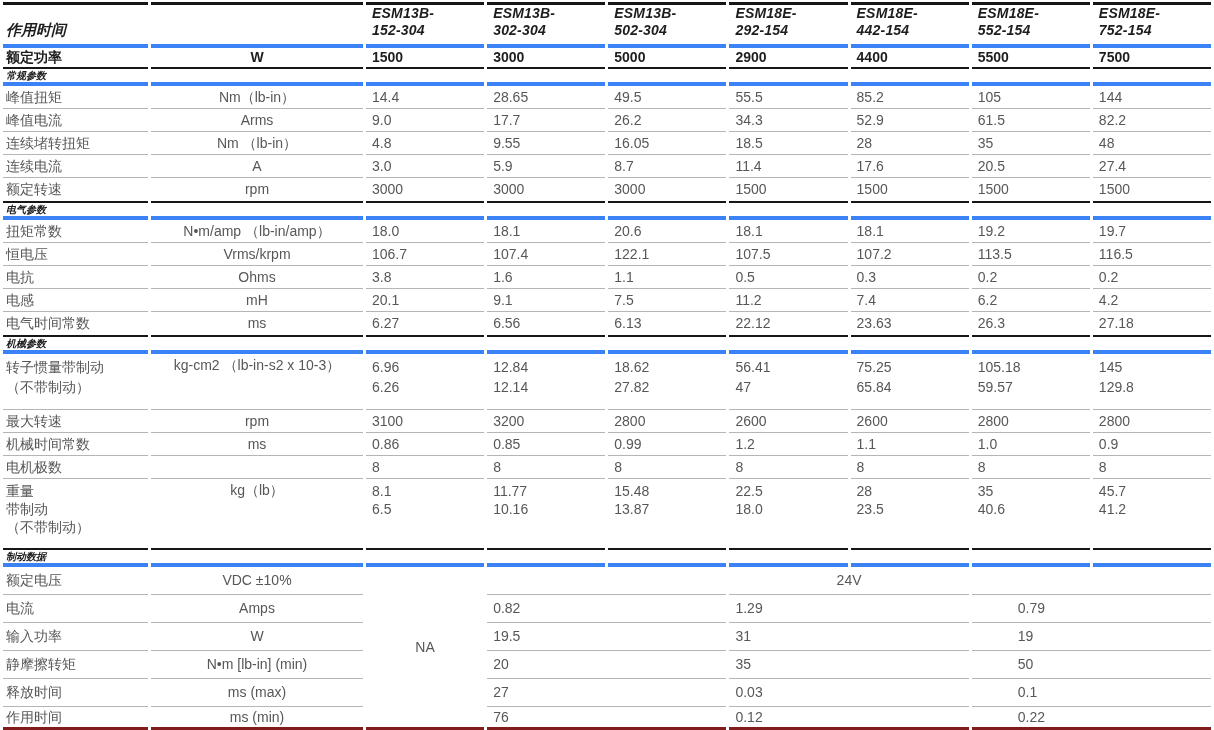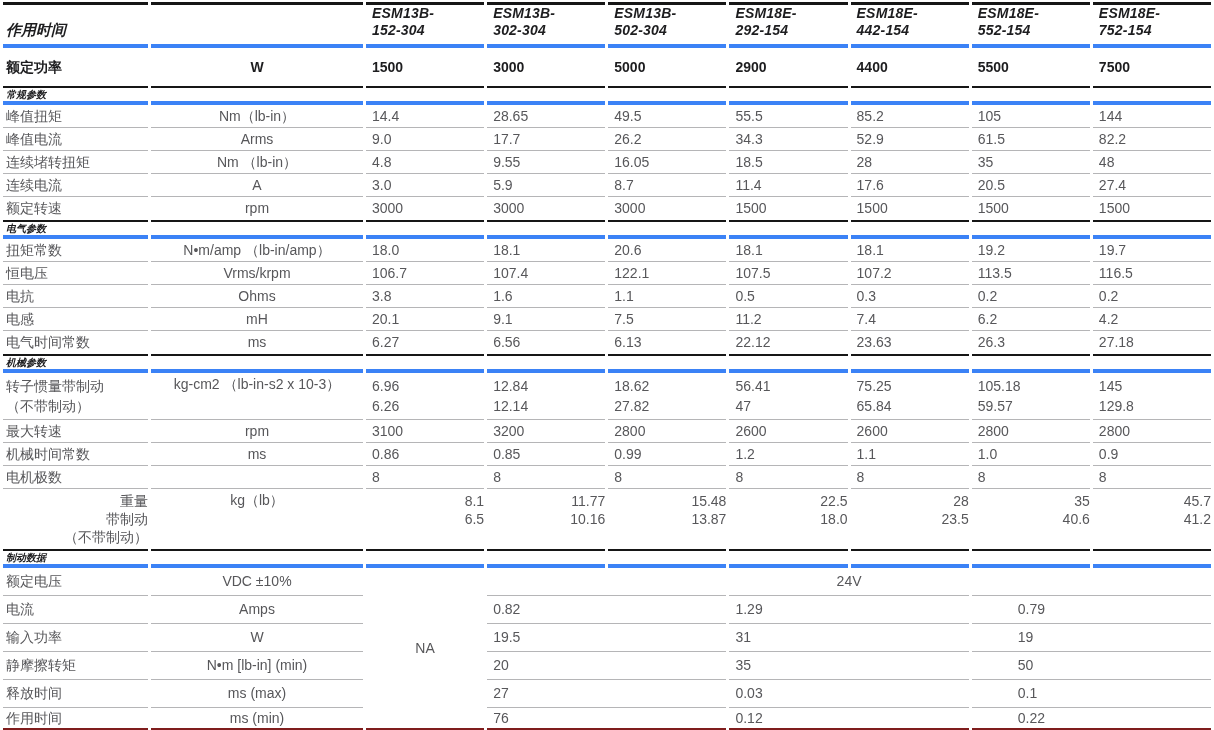--- a/index.html
+++ b/index.html
@@ -33,25 +33,25 @@
   .bold { font-weight: bold; color: #1d1d1f; }
   .bt3 { border-top: 3px solid #161616; }
   .bt2 { border-top: 2px solid #161616; }
   .bb2 { border-bottom: 4px solid #3b82f6; font-style: italic; }
   .bb4 { border-bottom: 8px solid #7f1d1d; }
   .nb  { border-bottom: none; }
   tr.h-hdr td { height: 46px; vertical-align: bottom; padding-bottom: 5px; }
   td.title { font-size: 15px; }
   td.model .ln { line-height: 17px; letter-spacing: .2px; }
   tr.h-sec td { height: 19px; font-size: 10px; }
-  tr.h-rated td { height: 38px; }
+  tr.h-rated td { height: 19px; }
   tr.h-brake td { height: 28px; }
-  tr.vtop td { vertical-align: top; padding-top: 3px; padding-bottom: 3px; height: auto; }
+  tr.vtop td { vertical-align: top; padding-top: 3px; padding-bottom: 12px; height: auto; }
   tr.vtop .ln { line-height: 20px; }
-  tr.w3 .ln { line-height: 18px; text-align: right; }
+  tr.w3 .ln { line-height: 18px; }
   td.na { text-align: center; padding-left: 0; }
   td.merged-mid { text-align: center; padding-left: 0; }
   td.indent { padding-left: 46px; }
 </style>
 </head>
 <body>
 
 <div class="page">
   <table class="t">
     <colgroup>

